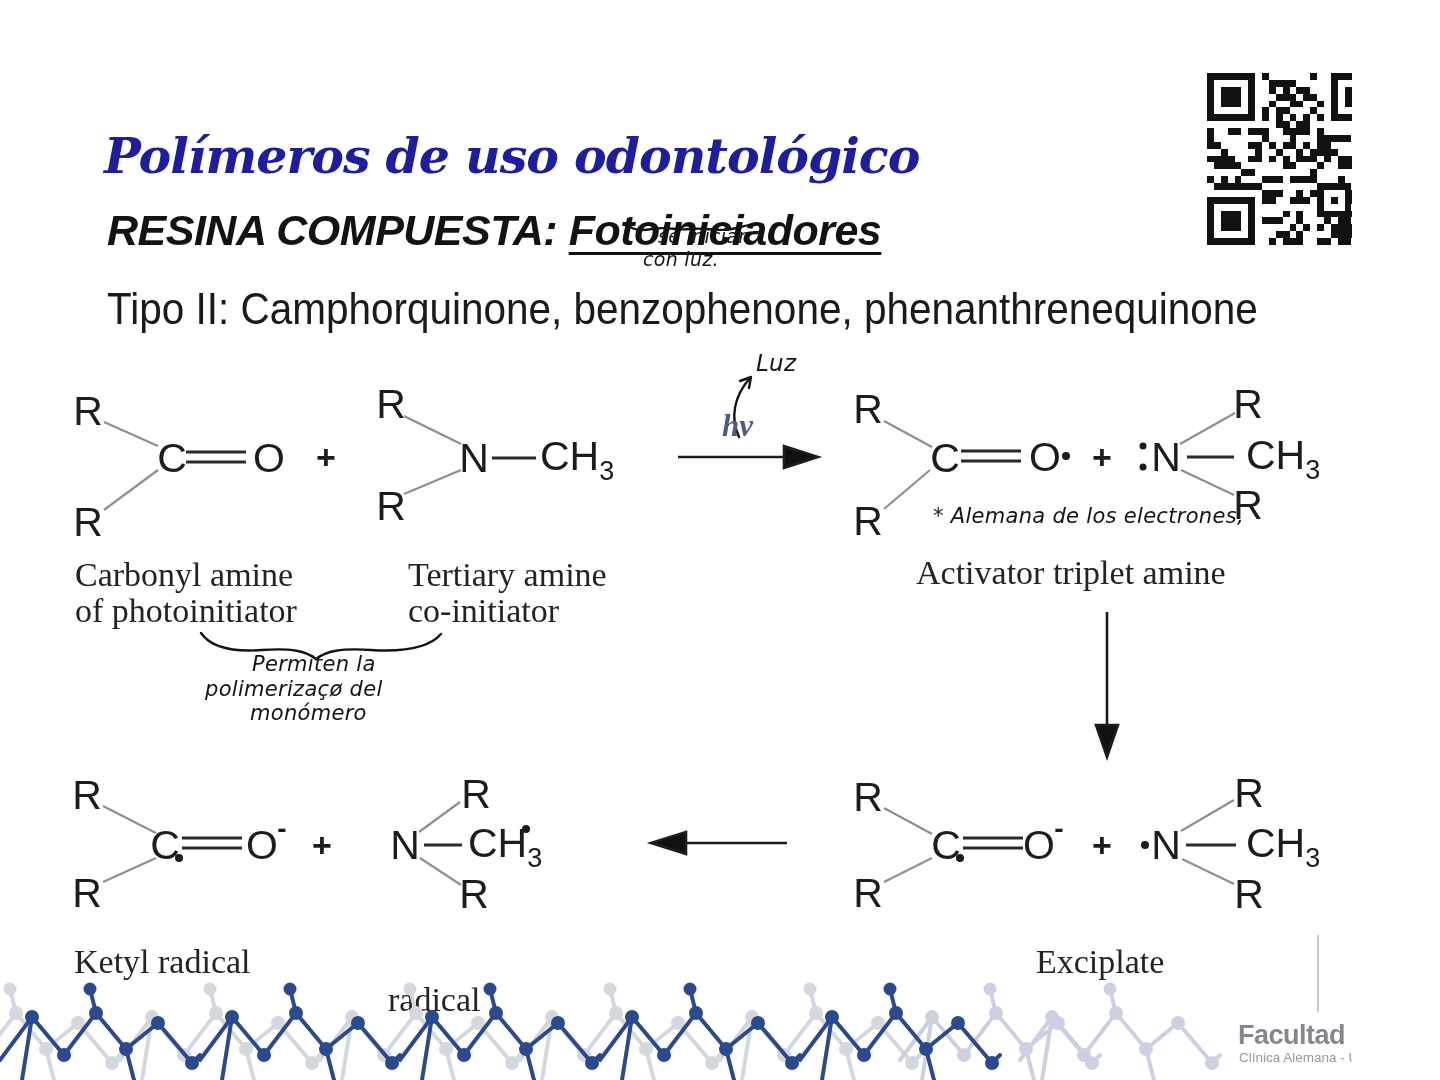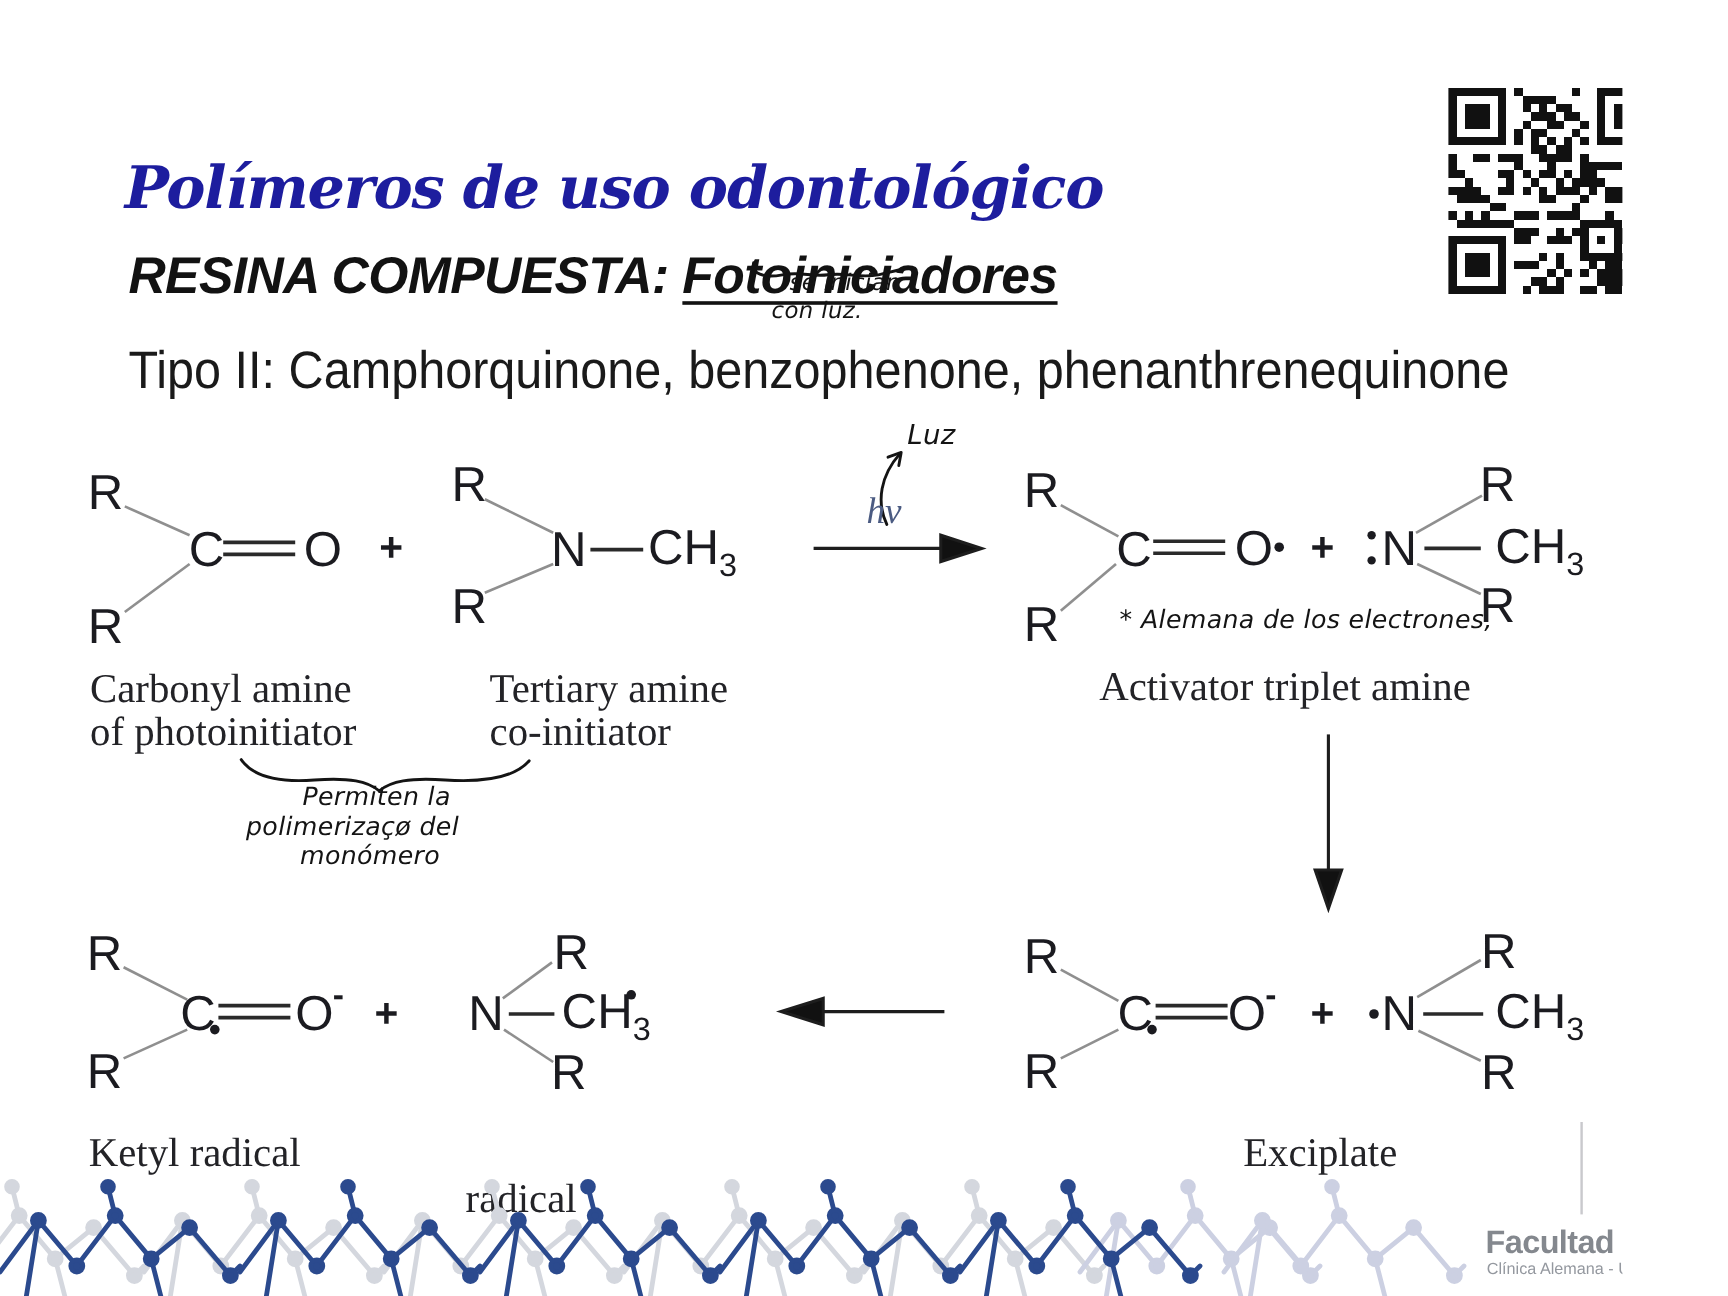--- a/index.html
+++ b/index.html
@@ -27,21 +27,21 @@
 
   
   .at{position:absolute;transform:translate(-50%,-50%);font-size:41px;color:#1b1b20;white-space:nowrap;}
   .pl{position:absolute;transform:translate(-50%,-50%);font-size:34px;color:#1b1b20;font-weight:bold;}
   .ch3{position:absolute;transform:translateY(-50%);font-size:41px;color:#1b1b20;white-space:nowrap;}
   .ch3 .s3{font-size:27px;vertical-align:-10px;}
   .dot{position:absolute;width:8px;height:8px;border-radius:50%;background:#1b1b20;transform:translate(-50%,-50%);}
   .lp{width:7px;height:7px;}
   .sup{position:absolute;transform:translate(-50%,-50%);font-size:28px;font-weight:bold;color:#1b1b20;}
   .serif-lab{position:absolute;font-family:"Liberation Serif",serif;font-size:34px;color:#232327;white-space:nowrap;}
-  .hv{left:722px;top:408px;font-family:"Liberation Serif",serif;font-style:italic;font-size:31px;color:#4b5b82;}
+  .hv{left:722px;top:408px;font-family:"Liberation Serif",serif;font-style:italic;font-size:31px;color:#4b5b82;font-weight:bold;}
 
   
   .divider{left:1317px;top:935px;width:2px;height:77px;background:#c9c9cd;}
   .logo{left:1328px;top:948px;font-family:"DejaVu Sans",sans-serif;font-weight:bold;font-size:52px;
         color:#2b4d9e;letter-spacing:-4px;}
   .faculty{left:1238px;top:1020px;font-size:27px;font-weight:bold;color:#84888e;letter-spacing:-0.5px;}
   .faculty-sub{left:1239px;top:1050px;font-size:13.5px;color:#94989f;}
 
   svg.wire{position:absolute;left:0;top:0;}
   svg.qr{position:absolute;left:1207px;top:73px;width:172px;height:172px;}

